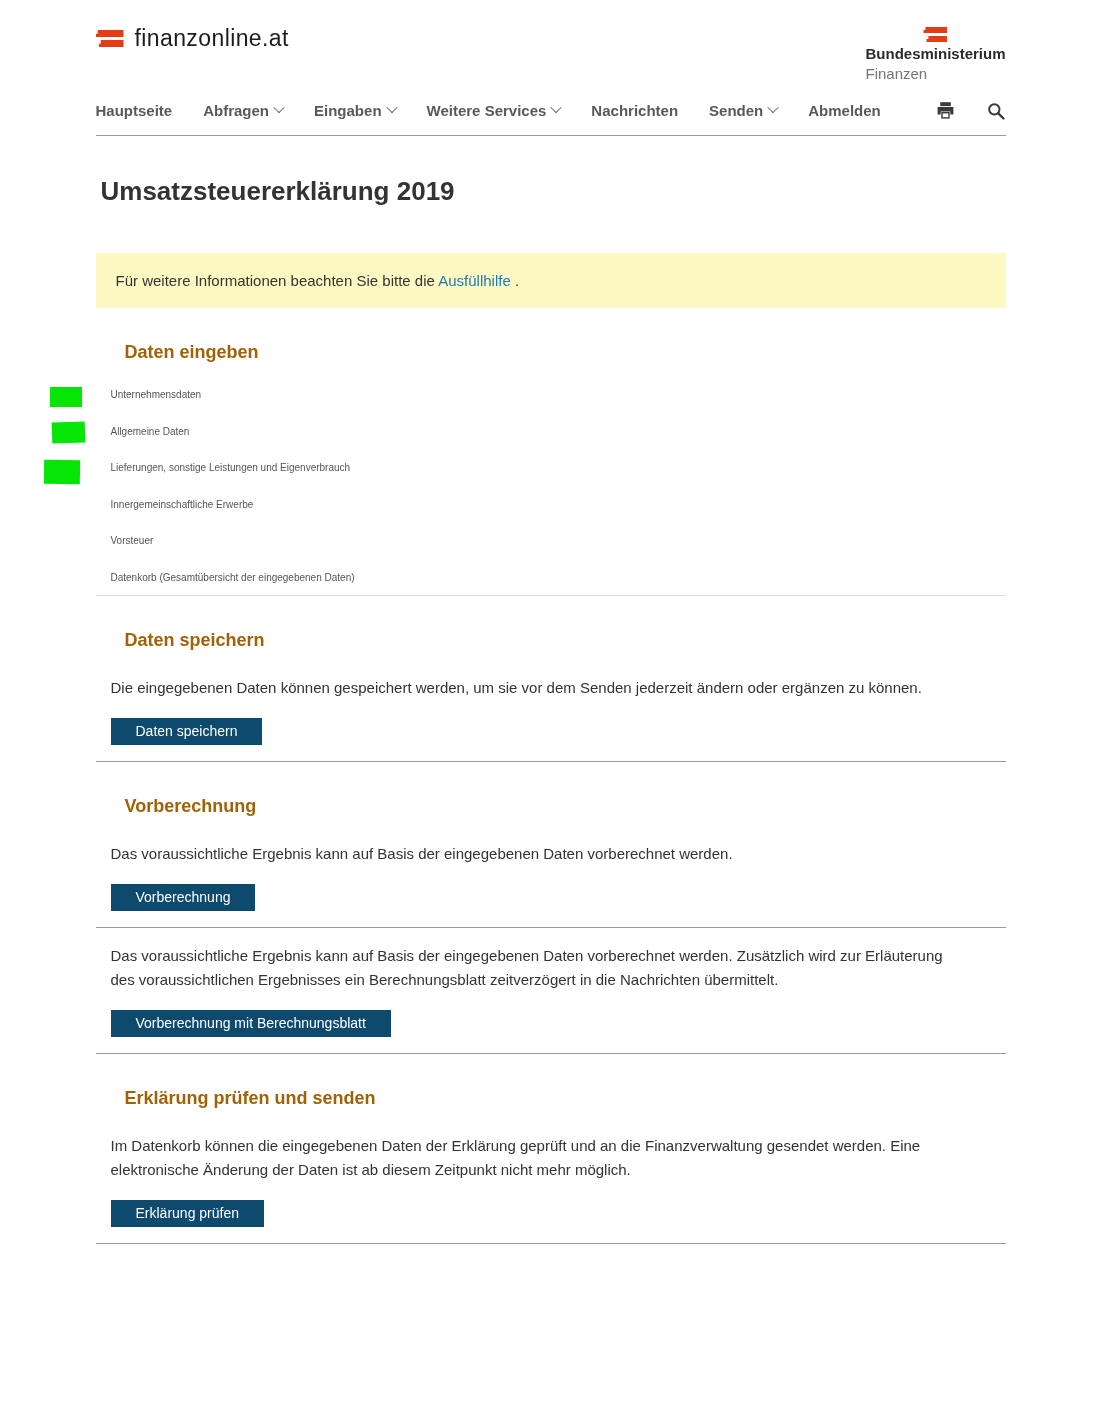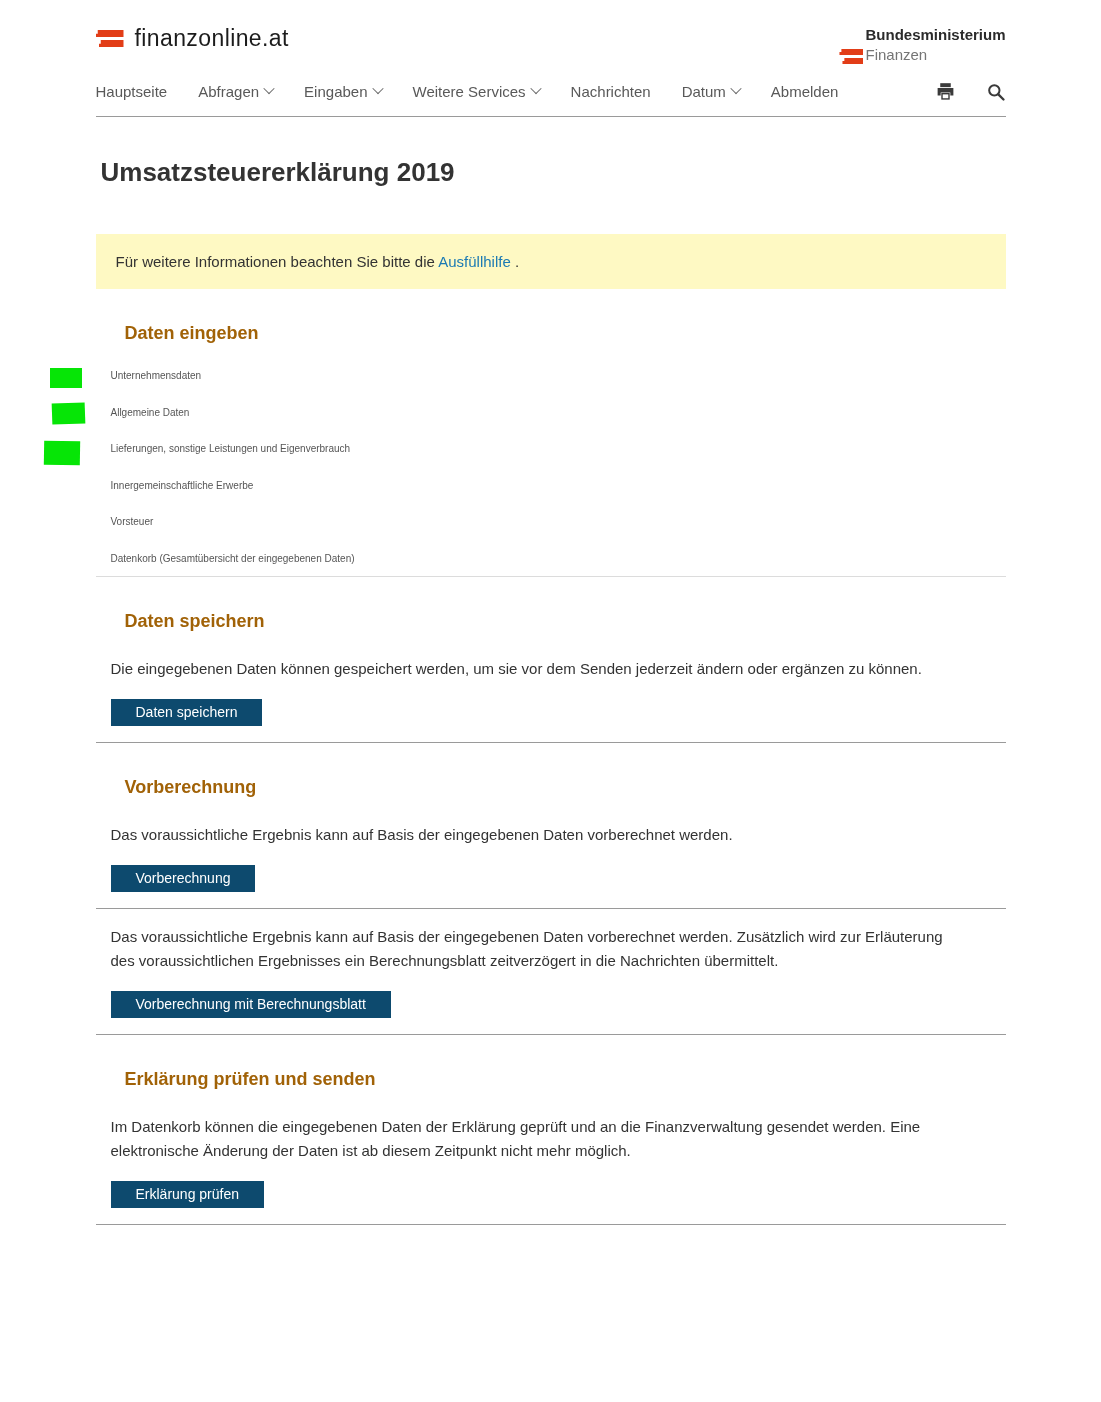--- a/index.html
+++ b/index.html
@@ -16,32 +16,32 @@
   .logo-text { font-size:23px; color:#1c1c1c; letter-spacing:0.4px; }
   .flag { position:relative; width:28px; height:17px; flex:0 0 auto; }
   .flag .bar-top {
     position:absolute; top:0; left:0; width:28px; height:7px; background:#e23d17;
     clip-path:polygon(0 52%, 8% 52%, 8% 0, 100% 0, 100% 100%, 0 100%);
   }
   .flag .bar-bottom {
     position:absolute; bottom:0; left:3px; width:25px; height:7px; background:#e23d17;
     clip-path:polygon(0 52%, 9% 52%, 9% 0, 100% 0, 100% 100%, 0 100%);
   }
-  .ministry { display:flex; align-items:flex-end; gap:2px; }
+  .ministry { display:flex; align-items:center; gap:2px;flex-direction:column; }
   .ministry .flag { width:24px; height:15px; margin-top:2px; }
   .ministry .flag .bar-top { width:24px; height:6px; }
   .ministry .flag .bar-bottom { width:21px; height:6px; left:3px; }
   .ministry-name { font-size:15px; font-weight:bold; color:#2b2b2b; line-height:1.3; }
   .ministry-dept { font-size:15px; color:#757575; line-height:1.3; }
 
   
   .nav {
     display:flex; align-items:center; gap:31px; margin-top:17px;
     padding-bottom:14px; border-bottom:1px solid #9a9a9a;
-    font-size:15px; color:#595959;
+    font-size:15px; color:#595959;font-weight:bold;
   }
   .nav-item { display:flex; align-items:center; gap:6px; cursor:pointer; }
   .chev {
     width:7px; height:7px; border-right:1.5px solid #6b6b6b; border-bottom:1.5px solid #6b6b6b;
     transform:rotate(45deg) translate(-1px,-1px); display:inline-block; margin-top:-3px;
   }
   .nav-icons { margin-left:auto; display:flex; align-items:center; gap:30px; }
   .nav-icons svg { display:block; cursor:pointer; }
 
   
@@ -121,21 +121,21 @@
       <span class="chev"></span>
     </span>
     <span class="nav-item">
       <span>Weitere Services</span>
       <span class="chev"></span>
     </span>
     <span class="nav-item">
       <span>Nachrichten</span>
     </span>
     <span class="nav-item">
-      <span>Datum</span>
+      <span>Senden</span>
       <span class="chev"></span>
     </span>
     <span class="nav-item">
       <span>Abmelden</span>
     </span>
     <span class="nav-icons">
       <svg width="21" height="21" viewBox="0 0 24 24">
         <g fill="#3a3a3a">
           <rect x="6" y="2.5" width="12" height="4.5"></rect>
           <path d="M3 8h18v8.5h-3.5V13h-11v3.5H3z"></path>

